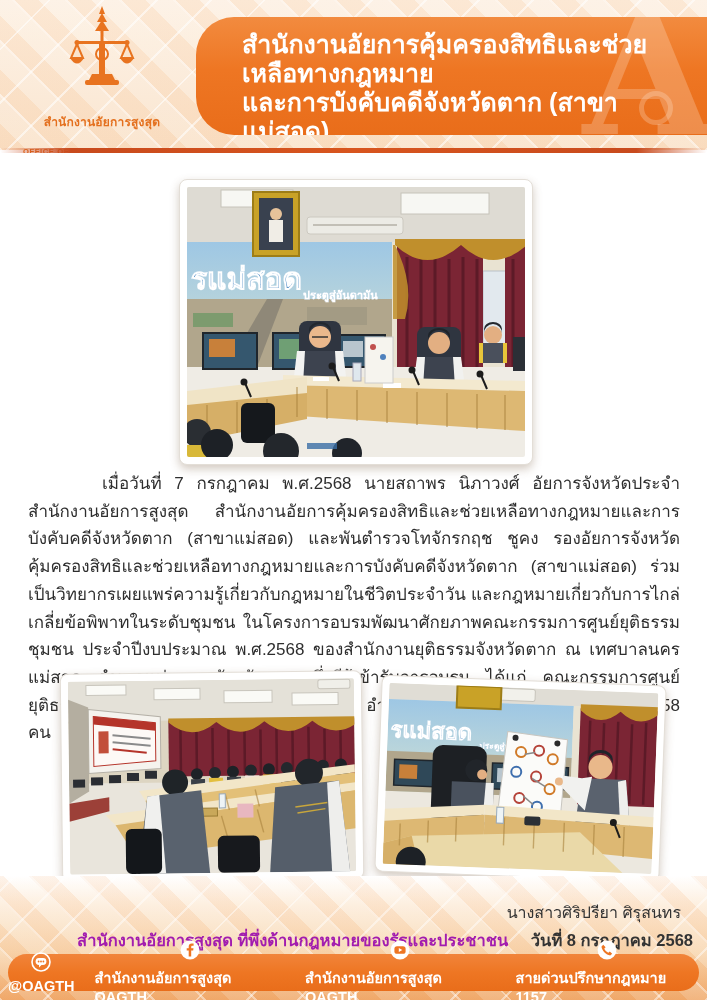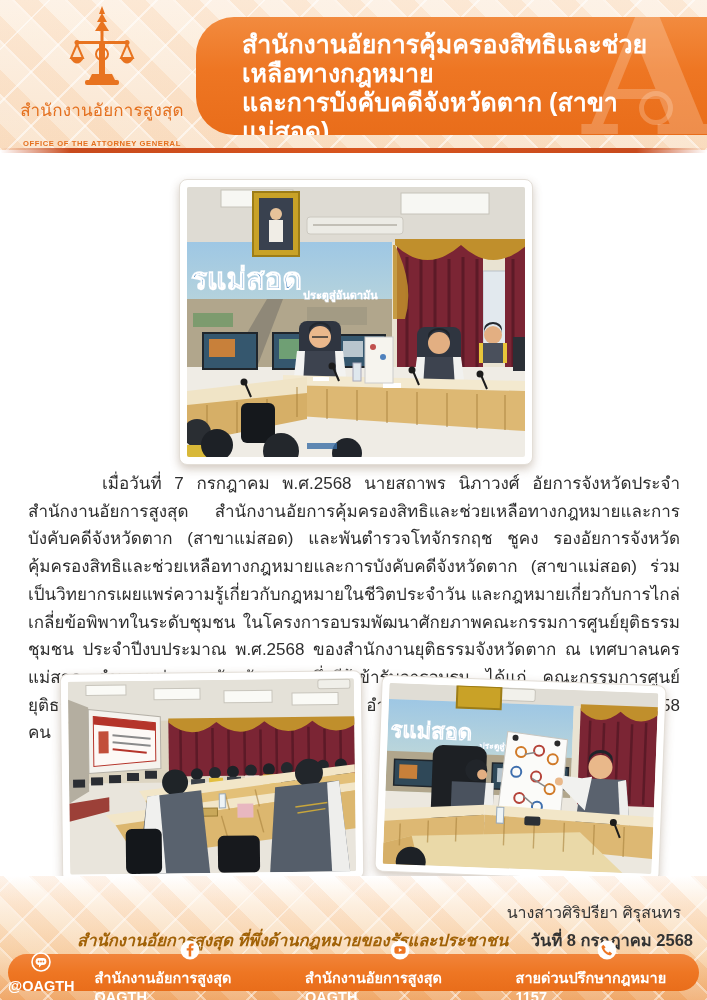--- a/index.html
+++ b/index.html
@@ -25,21 +25,21 @@
     background-image:
       repeating-linear-gradient(45deg, rgba(255,255,255,.45) 0 2px, rgba(255,255,255,0) 2px 36px),
       repeating-linear-gradient(-45deg, rgba(255,255,255,.45) 0 2px, rgba(255,255,255,0) 2px 36px),
       repeating-linear-gradient(45deg, rgba(240,140,60,.10) 0 18px, rgba(255,255,255,.12) 18px 36px),
       linear-gradient(180deg,#ffffff 0%, #fdeedd 22%, #f8d7b1 62%, #f0ab6e 100%);
   }
 
   
   .logo-block { position:absolute; left:16px; top:6px; width:172px; text-align:center; }
   .logo-emblem { display:block; margin:0 auto; }
-  .org-name { font-size:17px; font-weight:normal; color:#e4701e; letter-spacing:.2px; margin-top:2px; }
+  .org-name { font-size:12px; font-weight:bold; color:#e4701e; letter-spacing:.2px; margin-top:18px; }
   .org-name-en { font-size:7.6px; font-weight:bold; color:#e4701e; letter-spacing:.6px; margin-top:16px; }
 
   .title-box {
     position:absolute; left:196px; top:17px; right:0; height:118px;
     background:linear-gradient(180deg,#f28b3f 0%, #ee7623 45%, #e96d1a 100%);
     border-radius:38px 0 0 38px;
     padding:13px 10px 0 46px; overflow:hidden;
   }
   .title-line { font-size:25px; font-weight:bold; color:#ffffff; line-height:29px; position:relative; z-index:2; }
   .title-addr { font-size:14px; color:#ffffff; margin-top:6px; position:relative; z-index:2; }
@@ -73,21 +73,21 @@
 
   .article-paragraph {
     position:absolute; left:28px; top:470px; width:652px;
     font-size:17px; line-height:1.63; color:#2e2e2e;
     text-align:justify; text-indent:74px;
   }
 
   
   .author-line { position:absolute; right:26px; top:900px; font-size:16px; color:#333333; }
   .tagline-row { position:absolute; right:14px; top:927px; font-size:16.5px; white-space:nowrap; }
-  .tagline-org { color:#a16207; font-weight:bold;font-style:italic; }
+  .tagline-org { color:#a21caf; font-weight:bold; }
   .tagline-date { color:#333333; font-weight:bold; margin-left:18px; }
 
   .footer-bar {
     position:absolute; left:8px; right:8px; top:954px; height:37px;
     background:linear-gradient(180deg,#f1843a 0%, #ee7623 50%, #e96d1a 100%);
     border-radius:19px;
     display:flex; align-items:center; justify-content:center; gap:20px;
   }
   .social-item { display:flex; align-items:center; gap:6px; color:#ffffff; font-size:14.5px; font-weight:bold;flex-direction:column; }
   .social-item svg { display:block; }

